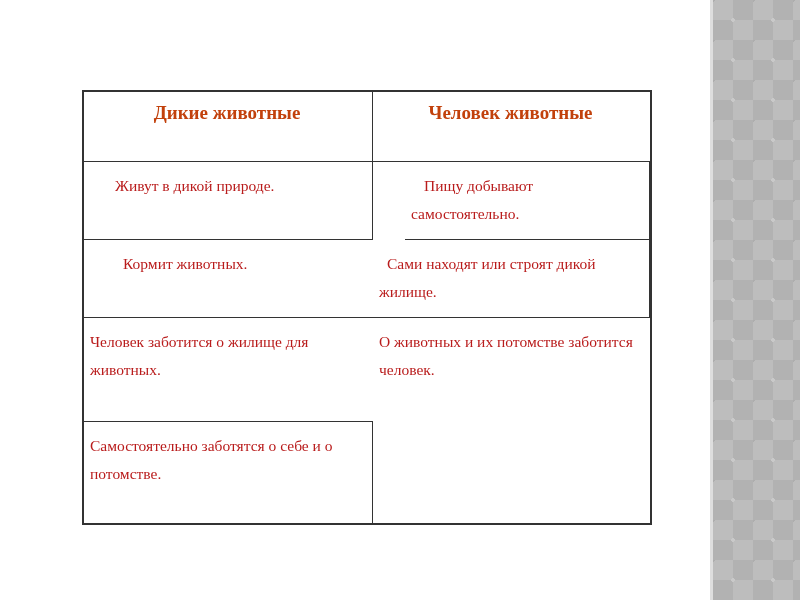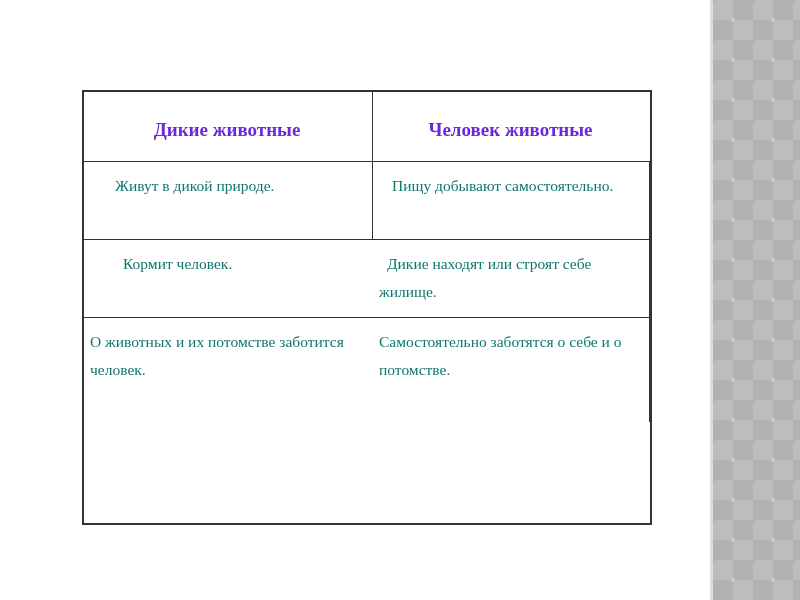--- a/index.html
+++ b/index.html
@@ -39,55 +39,56 @@
     border: 2px solid #333333;
     display: grid;
     grid-template-columns: 289px 1fr;
     grid-template-rows: 70px 78px 78px 104px 1fr;
     background: #ffffff;
   }
   .cell {
     padding: 10px 8px 0 6px;
     font-size: 15.5px;
     line-height: 1.8;
-    color: #0f766e;
+    color: #b91c1c;
     overflow: hidden;
   }
   .cell.col-left  { border-right: 1.5px solid #333333; }
   .cell.row-inner { border-bottom: 1.5px solid #333333; }
   .cell.header {
-    padding-top: 26px;
+    padding-top: 9px;
     text-align: center;
     font-size: 19px;
     font-weight: bold;
-    color: #6d28d9;
+    color: #c2410c;
     line-height: 1.3;
   }
   
   .ind-xl { text-indent: 33px; }
   .ind-lg { text-indent: 25px; }
-  .ind-md { text-indent: 13px; }
+  .ind-md { text-indent: 13px; margin-left: 32px; }
   .ind-sm { text-indent: 8px;  }
 </style>
 </head>
 <body>
 
 <div class="slide">
 
   <div class="side-band"></div>
 
   <div class="cmp-table">
 
     <div class="cell header col-left row-inner">Дикие животные</div>
     <div class="cell header row-inner">Человек животные</div>
 
     <div class="cell col-left row-inner ind-lg">Живут в дикой природе.</div>
 
     <div class="cell col-left row-inner ind-md">Пищу добывают самостоятельно.</div>
-    <div class="cell row-inner ind-xl">Кормит человек.</div>
+    <div class="cell row-inner ind-xl">Кормит животных.</div>
 
-    <div class="cell col-left row-inner ind-sm">Дикие находят или строят себе жилище.</div>
+    <div class="cell col-left row-inner ind-sm">Сами находят или строят дикой жилище.</div>
+    <div class="cell row-inner">Человек заботится о жилище для животных.</div>
 
     <div class="cell">О животных и их потомстве заботится человек.</div>
     <div class="cell col-left">Самостоятельно заботятся о себе и о потомстве.</div>
 
   </div>
 </div>
 
 </body></html>

